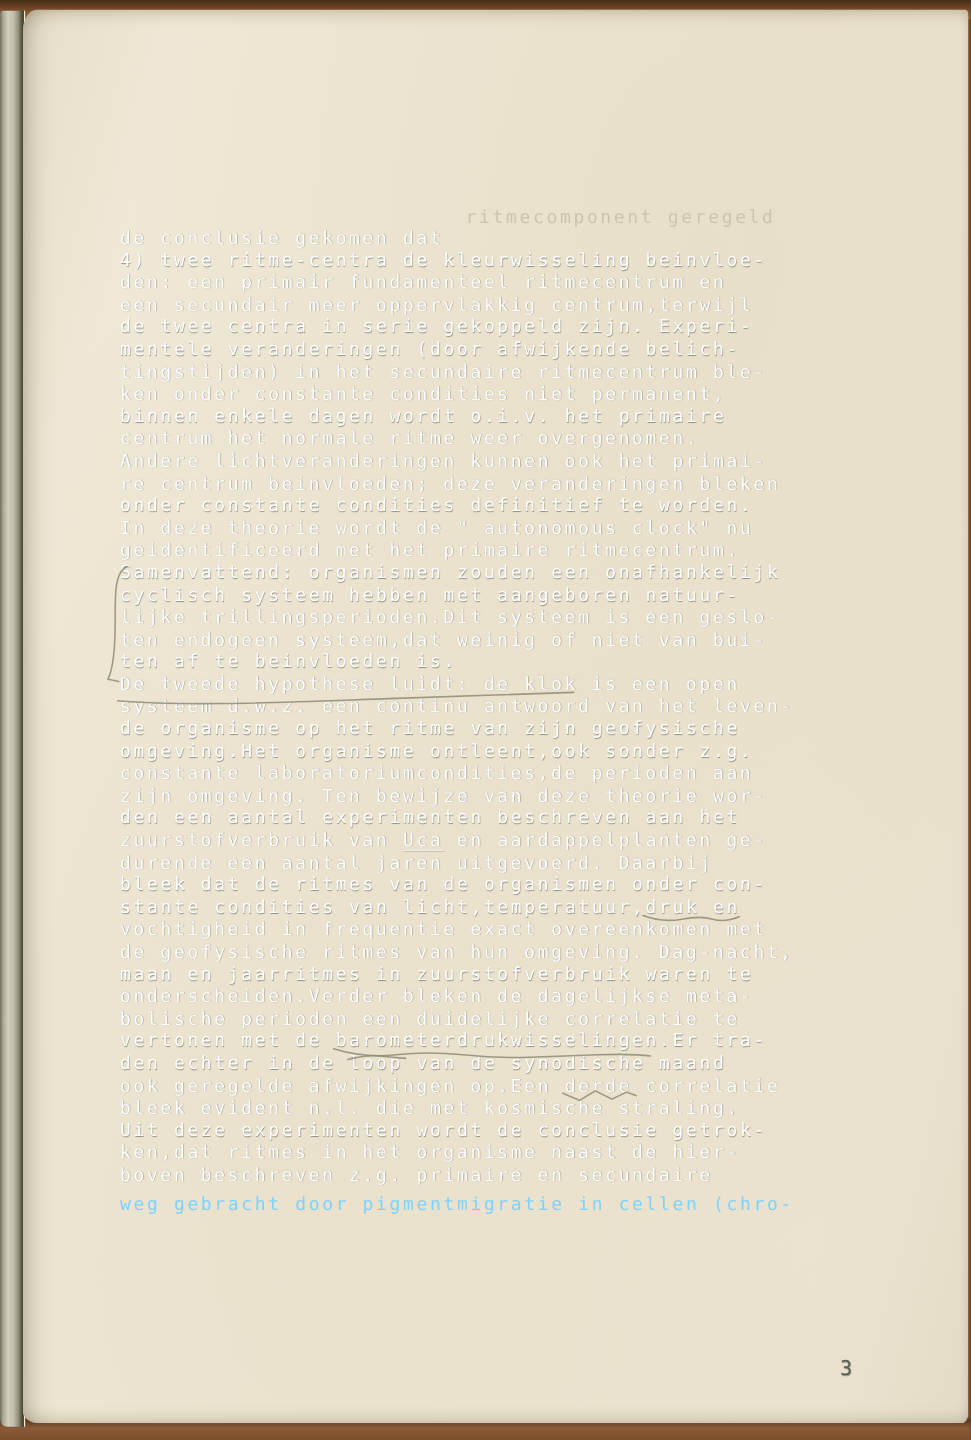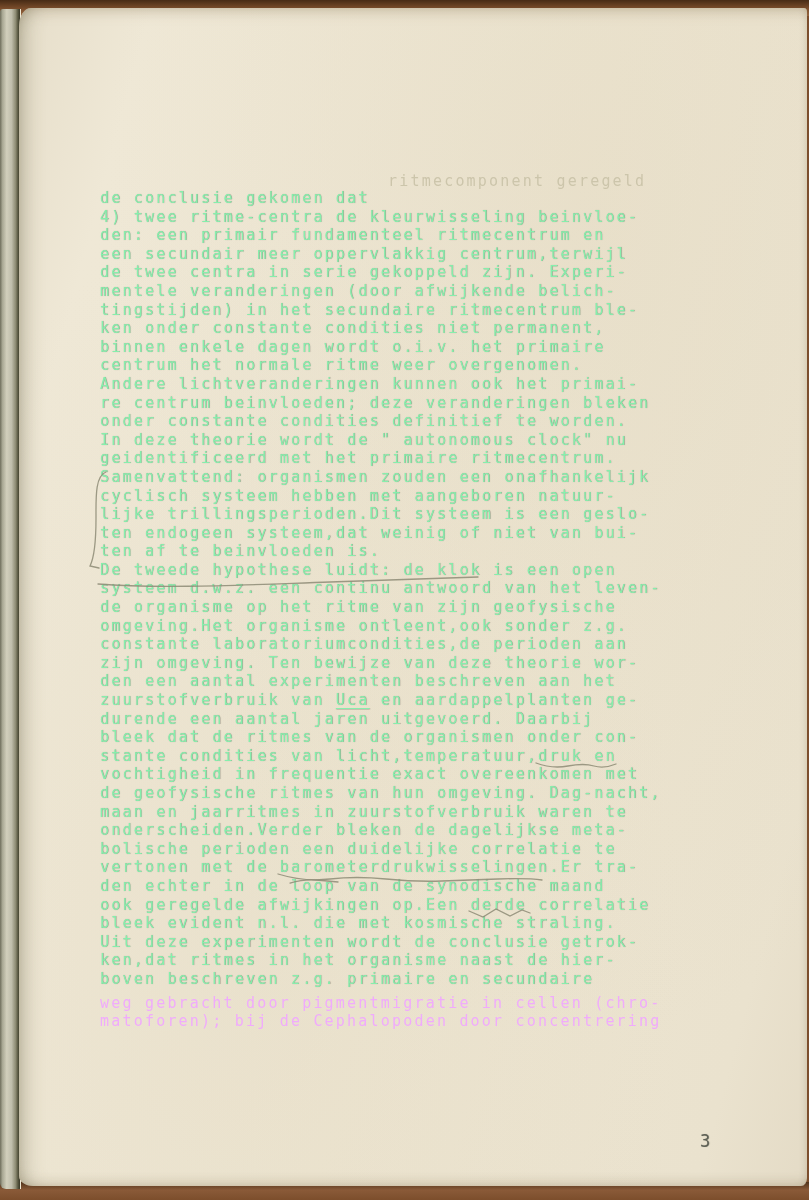--- a/index.html
+++ b/index.html
@@ -18,26 +18,26 @@
         background:
           radial-gradient(ellipse at 72% 18%,rgba(223,213,188,.35),transparent 60%),
           radial-gradient(ellipse at 30% 80%,rgba(221,211,186,.25),transparent 55%),
           linear-gradient(105deg,#e6deca,#efe8d6 12%,#ede5d1 55%,#eae2ce 90%,#e4dbc6);
         box-shadow:inset 16px 0 22px -14px rgba(90,88,60,.45),
                    inset -5px 0 10px -7px rgba(120,100,70,.28),
                    inset 0 12px 16px -12px rgba(120,95,60,.35),
                    inset 0 -10px 14px -10px rgba(120,95,60,.30);}
   .text-block{position:absolute;left:100px;top:189px;width:585px;
         font-size:15px;line-height:18.6px;letter-spacing:2.2px;
-        color:#86efac;text-shadow:.4px .4px .7px rgba(72,74,66,.55);
+        color:#ffffff;text-shadow:.4px .4px .7px rgba(72,74,66,.55);
         white-space:pre;}
   .typed-line{height:18.6px;}
   .typed-underline{text-decoration:underline;text-underline-offset:3px;text-align:center;}
   .ghost{position:absolute;font-size:15px;line-height:18.6px;letter-spacing:2.2px;
-        color:#f0abfc;white-space:pre;}
+        color:#7dd3fc;white-space:pre;}
   .ghost-top{left:388px;top:172px;color:#ccc5ab;}
   .ghost-b1{left:100px;top:994px;}
   .ghost-b2{left:100px;top:1012px;}
   .pencil{position:absolute;left:0;top:0;pointer-events:none;}
   .pencil path{fill:none;stroke:#8d8b76;stroke-width:1.3;opacity:.85;
         stroke-linecap:round;}
   .page-number{position:absolute;left:700px;top:1131px;font-size:17px;
         color:#5f6156;text-shadow:.4px .4px .7px rgba(72,74,66,.5);}
 </style>
 </head>
@@ -47,21 +47,20 @@
   <div class="cover-top"></div>
   <div class="cover-bottom"></div>
   <div class="page-edges"></div>
   <div class="page"></div>
 
   <div class="ghost ghost-top">ritmecomponent geregeld</div>
 
   <div class="text-block"><div class="typed-line">de conclusie gekomen dat</div><div class="typed-line">4) twee ritme-centra de kleurwisseling beinvloe-</div><div class="typed-line">den: een primair fundamenteel ritmecentrum en</div><div class="typed-line">een secundair meer oppervlakkig centrum,terwijl</div><div class="typed-line">de twee centra in serie gekoppeld zijn. Experi-</div><div class="typed-line">mentele veranderingen (door afwijkende belich-</div><div class="typed-line">tingstijden) in het secundaire ritmecentrum ble-</div><div class="typed-line">ken onder constante condities niet permanent,</div><div class="typed-line">binnen enkele dagen wordt o.i.v. het primaire</div><div class="typed-line">centrum het normale ritme weer overgenomen.</div><div class="typed-line">Andere lichtveranderingen kunnen ook het primai-</div><div class="typed-line">re centrum beinvloeden; deze veranderingen bleken</div><div class="typed-line">onder constante condities definitief te worden.</div><div class="typed-line">In deze theorie wordt de " autonomous clock" nu</div><div class="typed-line">geidentificeerd met het primaire ritmecentrum.</div><div class="typed-line">Samenvattend: organismen zouden een onafhankelijk</div><div class="typed-line">cyclisch systeem hebben met aangeboren natuur-</div><div class="typed-line">lijke trillingsperioden.Dit systeem is een geslo-</div><div class="typed-line">ten endogeen systeem,dat weinig of niet van bui-</div><div class="typed-line">ten af te beinvloeden is.</div><div class="typed-line">De tweede hypothese luidt: de klok is een open</div><div class="typed-line">systeem d.w.z. een continu antwoord van het leven-</div><div class="typed-line">de organisme op het ritme van zijn geofysische</div><div class="typed-line">omgeving.Het organisme ontleent,ook sonder z.g.</div><div class="typed-line">constante laboratoriumcondities,de perioden aan</div><div class="typed-line">zijn omgeving. Ten bewijze van deze theorie wor-</div><div class="typed-line">den een aantal experimenten beschreven aan het</div><div class="typed-line">zuurstofverbruik van <span class="typed-underline">Uca</span> en aardappelplanten ge-</div><div class="typed-line">durende een aantal jaren uitgevoerd. Daarbij</div><div class="typed-line">bleek dat de ritmes van de organismen onder con-</div><div class="typed-line">stante condities van licht,temperatuur,druk en</div><div class="typed-line">vochtigheid in frequentie exact overeenkomen met</div><div class="typed-line">de geofysische ritmes van hun omgeving. Dag-nacht,</div><div class="typed-line">maan en jaarritmes in zuurstofverbruik waren te</div><div class="typed-line">onderscheiden.Verder bleken de dagelijkse meta-</div><div class="typed-line">bolische perioden een duidelijke correlatie te</div><div class="typed-line">vertonen met de barometerdrukwisselingen.Er tra-</div><div class="typed-line">den echter in de loop van de synodische maand</div><div class="typed-line">ook geregelde afwijkingen op.Een derde correlatie</div><div class="typed-line">bleek evident n.l. die met kosmische straling.</div><div class="typed-line">Uit deze experimenten wordt de conclusie getrok-</div><div class="typed-line">ken,dat ritmes in het organisme naast de hier-</div><div class="typed-line">boven beschreven z.g. primaire en secundaire</div></div>
 
   <div class="ghost ghost-b1">weg gebracht door pigmentmigratie in cellen (chro-</div>
-  <div class="ghost ghost-b2">matoforen); bij de Cephalopoden door concentrering</div>
 
   <svg class="pencil" width="809" height="1200" viewBox="0 0 809 1200">
     <path d="M106,472 C95,476 96,498 96,518 C96,540 94,558 90,566 L99,568"></path>
     <path d="M98,584 C160,589 240,585 330,582 C390,580 440,578 478,577"></path>
     <path d="M536,763 q16,6 32,3 t26,0 t22,-2"></path>
     <path d="M278,874 q26,8 52,5 t56,0 t56,2 t56,-2 t44,1"></path>
     <path d="M290,883 q14,-4 26,-3 t22,2"></path>
     <path d="M469,911 l14,6 l13,-8 l14,7 l12,-6 l8,3"></path>
   </svg>
 

